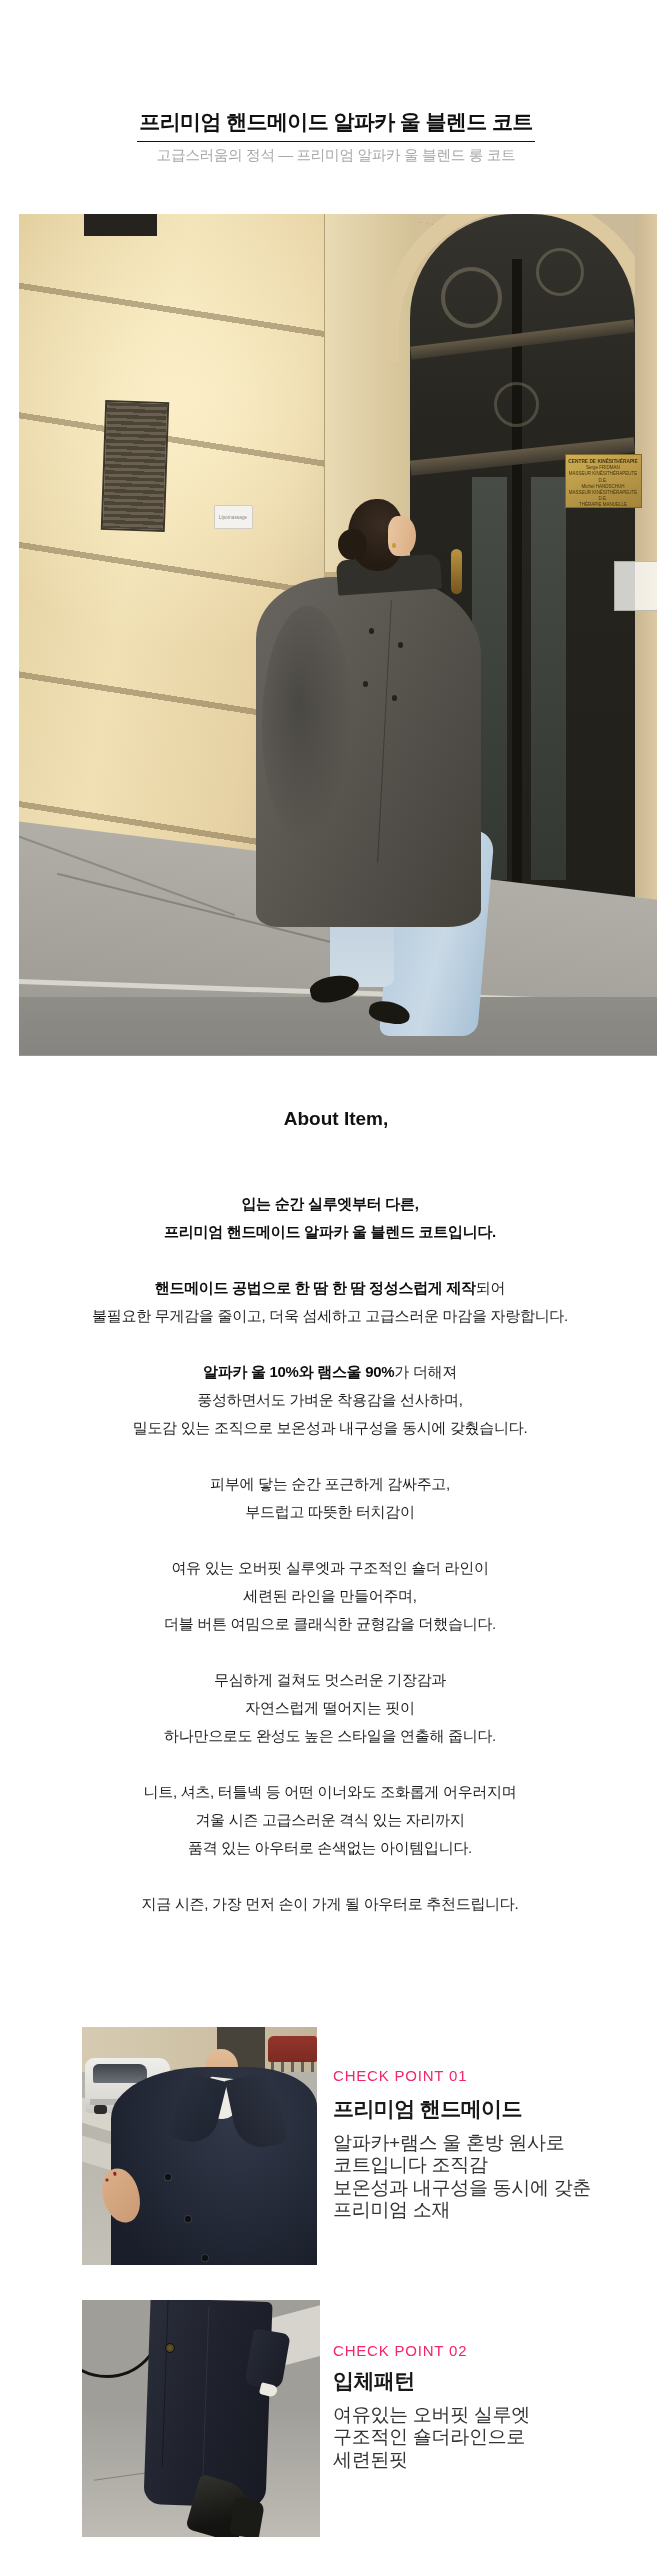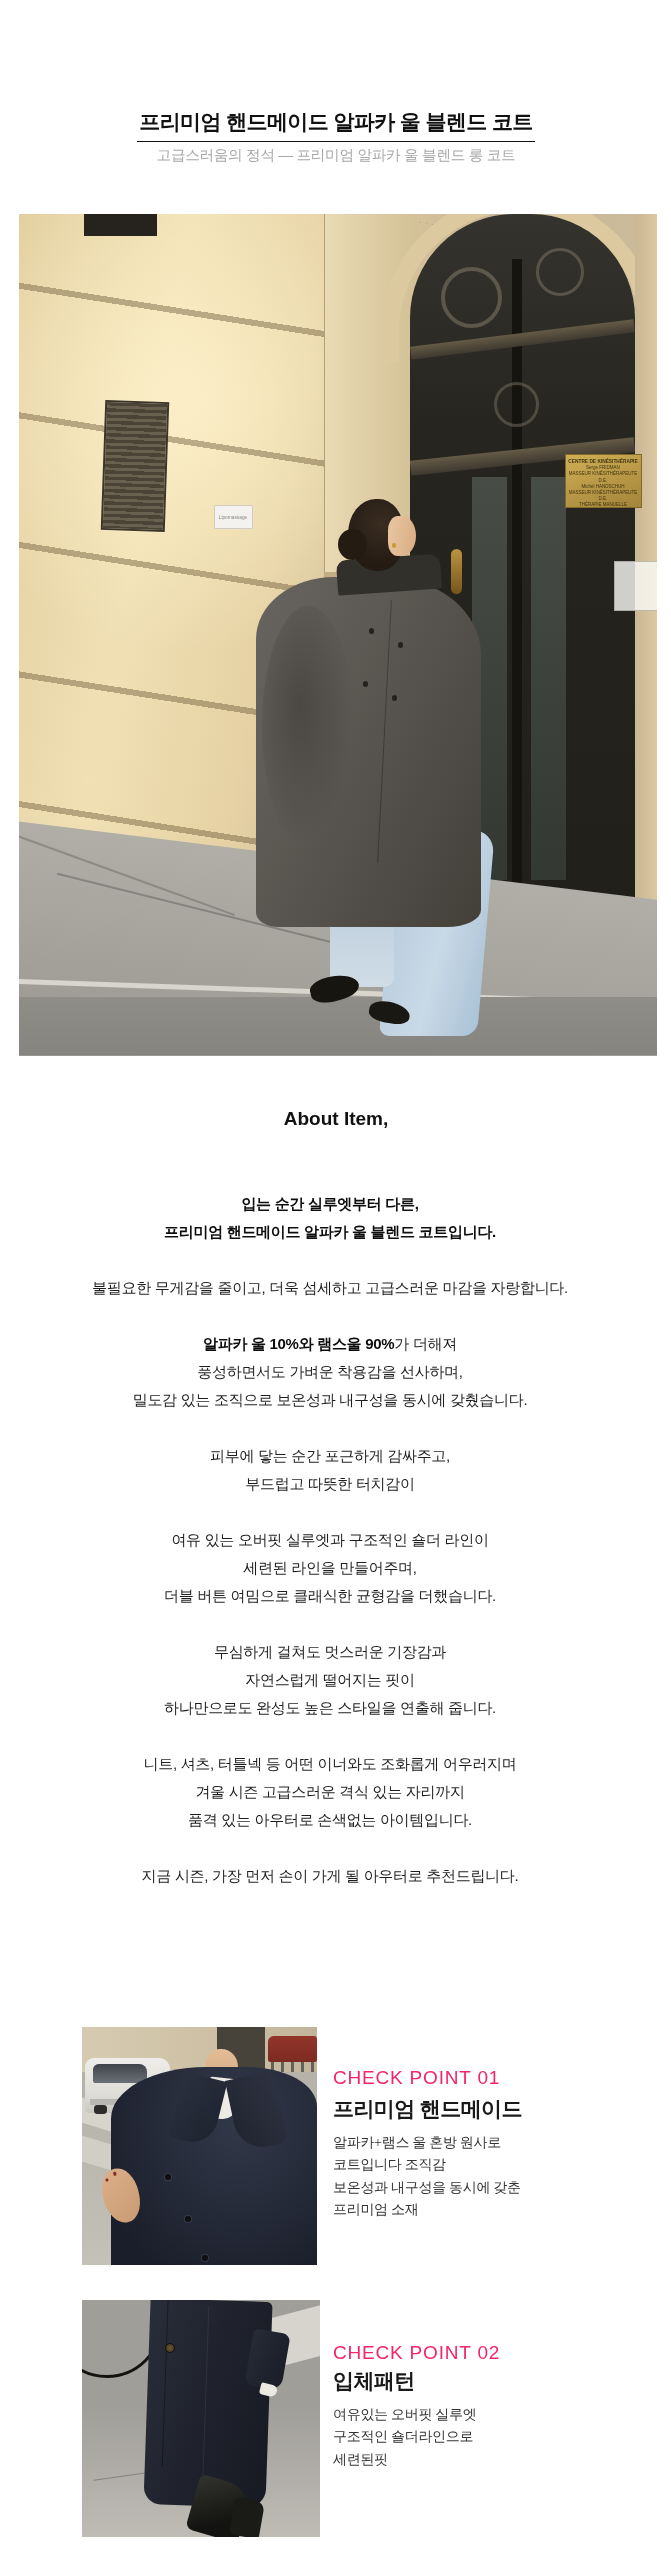--- a/index.html
+++ b/index.html
@@ -92,25 +92,25 @@
   
   .about-heading{left:0;top:1108px;width:672px;text-align:center;font-size:19px;font-weight:800;color:#111;}
   .about-wrap{left:0;top:1190px;width:672px;text-align:center;font-size:15px;line-height:28px;color:#1e1e1e;letter-spacing:-0.3px;}
   .para{margin:0 12px 28px 0;}
   .pline .bold{font-weight:800;color:#0d0d0d;}
 
   
   .cp-img{left:82px;overflow:hidden;background:#b3b0a9;}
   #cp1-img{top:2027px;width:235px;height:238px;}
   #cp2-img{top:2300px;width:238px;height:237px;background:#a09e98;}
-  .cp-label{left:333px;font-size:19px;letter-spacing:0.8px;color:#f4246d;font-weight:400;}
+  .cp-label{left:333px;font-size:15px;letter-spacing:0.8px;color:#f4246d;font-weight:400;}
   #cp1-label{top:2067px;} #cp2-label{top:2342px;}
   .cp-title{left:333px;font-size:21px;font-weight:800;letter-spacing:-0.6px;color:#191919;}
   #cp1-title{top:2095px;} #cp2-title{top:2367px;font-family:Liberation Serif, serif;}
-  .cp-lines{left:333px;font-size:14px;line-height:22.4px;color:#333;letter-spacing:-0.3px;font-family:Liberation Serif, serif;}
+  .cp-lines{left:333px;font-size:19px;line-height:22.4px;color:#333;letter-spacing:-0.3px;}
   #cp1-lines{top:2132px;} #cp2-lines{top:2404px;}
 
   
   .c1-storefront{left:0;top:0;width:235px;height:45px;background:linear-gradient(90deg,#d6cbb2 0%,#cdc0a4 55%,#c2b49a 100%);}
   .c1-doorway{left:135px;top:0;width:48px;height:45px;background:#47423a;}
   .c1-red{left:186px;top:9px;width:49px;height:26px;background:linear-gradient(#93352a,#7c2b22);border-radius:5.6px 3.4px 2.2px 2.2px;}
   .c1-rail{left:189px;top:35px;width:46px;height:50px;
     background:repeating-linear-gradient(90deg,#62605a 0 2.8px,transparent 2.8px 10px);}
   .c1-street{left:0;top:45px;width:235px;height:193px;background:linear-gradient(180deg,#b5b2aa,#bdbab2 60%,#c4c1b9);}
   .c1-stripe1{left:-17px;top:83px;width:112px;height:23.5px;background:#d7d4cc;transform:rotate(17deg);}
@@ -223,20 +223,21 @@
   </div>
 </div>
 
 <div class="abs about-heading">About Item,</div>
 <div class="abs about-wrap" id="about-paragraphs">
     <div class="para">
       <div class="pline"><span class="bold">입는 순간 실루엣부터 다른,</span></div>
       <div class="pline"><span class="bold">프리미엄 핸드메이드 알파카 울 블렌드 코트입니다.</span></div>
     </div>
     <div class="para">
+      <div class="pline"><span class="bold">핸드메이드 공법으로 한 땀 한 땀 정성스럽게 제작</span><span>되어</span></div>
       <div class="pline"><span>불필요한 무게감을 줄이고, 더욱 섬세하고 고급스러운 마감을 자랑합니다.</span></div>
     </div>
     <div class="para">
       <div class="pline"><span class="bold">알파카 울 10%와 램스울 90%</span><span>가 더해져</span></div>
       <div class="pline"><span>풍성하면서도 가벼운 착용감을 선사하며,</span></div>
       <div class="pline"><span>밀도감 있는 조직으로 보온성과 내구성을 동시에 갖췄습니다.</span></div>
     </div>
     <div class="para">
       <div class="pline"><span>피부에 닿는 순간 포근하게 감싸주고,</span></div>
       <div class="pline"><span>부드럽고 따뜻한 터치감이</span></div>

